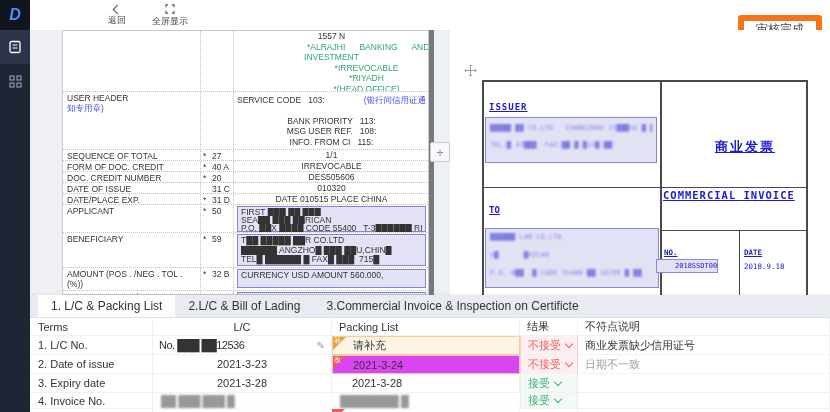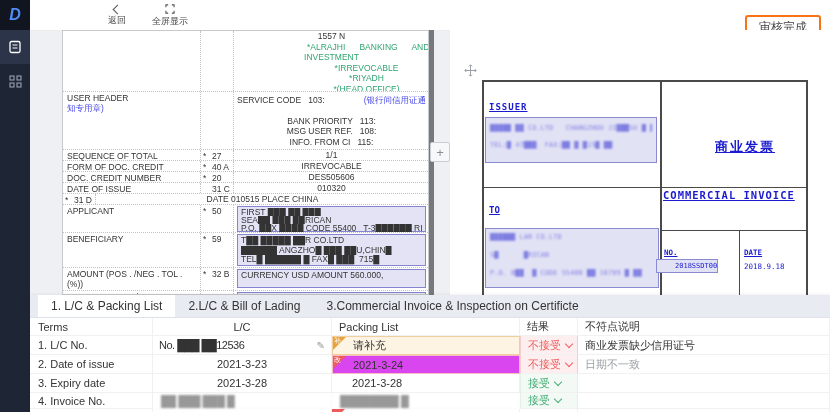--- a/index.html
+++ b/index.html
@@ -12,21 +12,21 @@
   .nav-item{width:30px;height:34px;display:flex;align-items:center;justify-content:center;}
   .nav-item.active{background:#2b3448;}
   
   .topbar{position:absolute;left:30px;top:0;width:800px;height:30px;background:#fff;
           border-bottom:1px solid #ececec;display:flex;align-items:center;}
   .tb-act{display:flex;flex-direction:column;align-items:center;justify-content:center;
           font-size:9px;color:#4a4a4a;margin-right:26px;cursor:pointer;line-height:10px;gap:2px;}
   .chevL{width:6px;height:6px;border-left:1.4px solid #555;border-bottom:1.4px solid #555;transform:rotate(45deg);}
   .tb-right{margin-left:auto;display:flex;align-items:center;gap:14px;padding-right:8px;flex-direction:column;}
   .link{color:#3a7afe;font-size:12px;cursor:pointer;}
-  .btn-outline{height:24px;padding:0 12px;background:#fff;border:2px solid #f97316;border-radius:3px;
+  .btn-outline{height:24px;padding:0 12px;background:#fff;border:6px solid #f97316;border-radius:3px;
                font-size:12px;color:#444;font-family:inherit;}
   .btn-split{display:flex;}
   .btn-primary{height:24px;padding:0 10px;background:#2e7cf6;border:1px solid #2e7cf6;
                border-radius:3px 0 0 3px;color:#fff;font-size:12px;display:flex;align-items:center;gap:5px;font-family:inherit;}
   .btn-caret{width:16px;height:24px;background:#fff;border:1px solid #d9d9d9;border-left:none;
              border-radius:0 3px 3px 0;display:flex;align-items:center;justify-content:center;padding:0;}
   .chevD{width:5px;height:5px;border-right:1.3px solid #666;border-bottom:1.3px solid #666;
          transform:rotate(45deg);display:inline-block;margin-top:-2px;}
   
   .content{position:absolute;left:30px;top:30px;width:800px;height:382px;}
@@ -222,20 +222,21 @@
         </div>
         <div class="srow" style="height:11px">
           <div class="c-label">DATE OF ISSUE</div>
           <div class="c-tag">
               <span class="c-star"></span>
               <span class="c-code">31 C</span>
             </div>
           <div class="c-val pre">010320</div>
         </div>
         <div class="srow" style="height:11px">
+          <div class="c-label">DATE/PLACE EXP.</div>
           <div class="c-tag">
               <span class="c-star">*</span>
               <span class="c-code">31 D</span>
             </div>
           <div class="c-val pre">DATE 010515 PLACE CHINA</div>
         </div>
 
         <div class="srow" style="height:28px">
           <div class="c-label">APPLICANT</div>
           <div class="c-tag">

